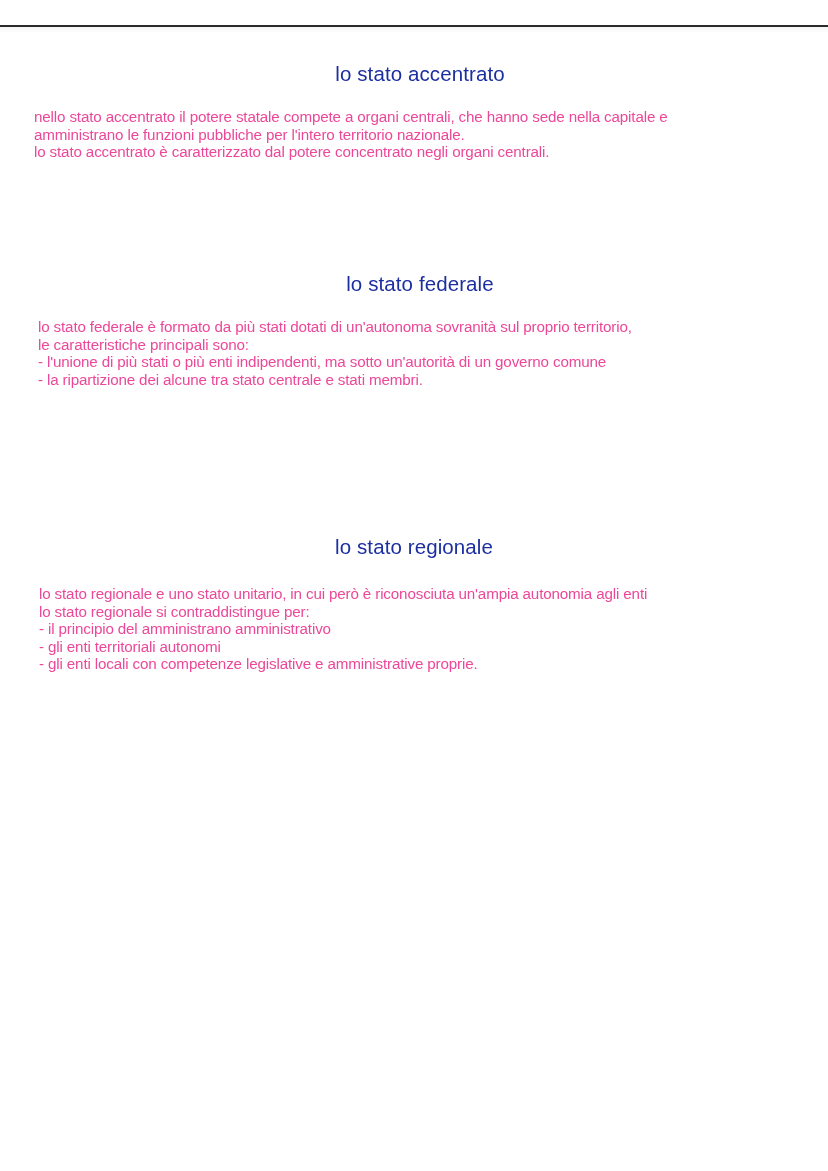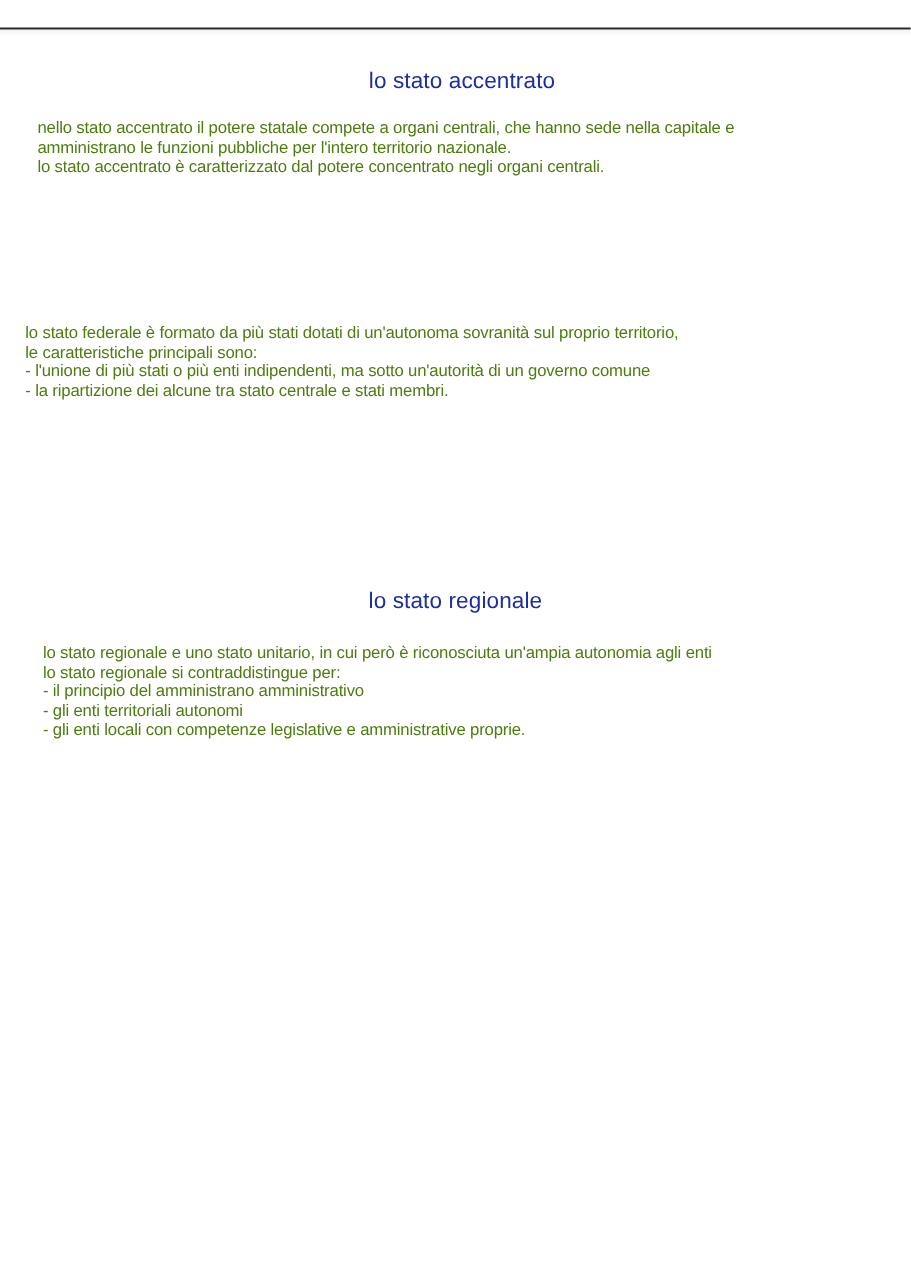--- a/index.html
+++ b/index.html
@@ -42,32 +42,32 @@
       font-size: 20.5px;
       font-weight: 400;
       margin: 0;
       letter-spacing: 0.1px;
     }
     .section-body {
       margin: 0;
       font-size: 15.2px;
       line-height: 17.5px;
       letter-spacing: -0.15px;
-      color: #4d7c0f;
+      color: #ec4899;
     }
     .section-body p {
       margin: 0;
     }
     #section-accentrato { top: 62px; }
     #section-accentrato .section-title { padding-left: 12px; }
     #section-accentrato .section-body { margin-top: 22px; padding-left: 34px; }
 
     #section-federale { top: 272px; }
     #section-federale .section-title { padding-left: 12px; }
-    #section-federale .section-body { margin-top: 22px; padding-left: 23px; }
+    #section-federale .section-body { margin-top: 22px; padding-left: 38px; }
 
     #section-regionale { top: 535px; }
     #section-regionale .section-title { padding-left: 0; }
     #section-regionale .section-body { margin-top: 26px; padding-left: 23px; margin-left: 16px; }
   </style>
 </head>
 <body>
 
 <div class="top-rule"></div>
 <div class="page-edge"></div>
@@ -75,20 +75,21 @@
 <section class="section" id="section-accentrato">
   <h2 class="section-title">lo stato accentrato</h2>
   <div class="section-body">
     <p>nello stato accentrato il potere statale compete a organi centrali, che hanno sede nella capitale e</p>
     <p>amministrano le funzioni pubbliche per l'intero territorio nazionale.</p>
     <p>lo stato accentrato è caratterizzato dal potere concentrato negli organi centrali.</p>
   </div>
 </section>
 
 <section class="section" id="section-federale">
+  <h2 class="section-title">lo stato federale</h2>
   <div class="section-body">
     <p>lo stato federale è formato da più stati dotati di un'autonoma sovranità sul proprio territorio,</p>
     <p>le caratteristiche principali sono:</p>
     <p>- l'unione di più stati o più enti indipendenti, ma sotto un'autorità di un governo comune</p>
     <p>- la ripartizione dei alcune tra stato centrale e stati membri.</p>
   </div>
 </section>
 
 <section class="section" id="section-regionale">
   <h2 class="section-title">lo stato regionale</h2>

